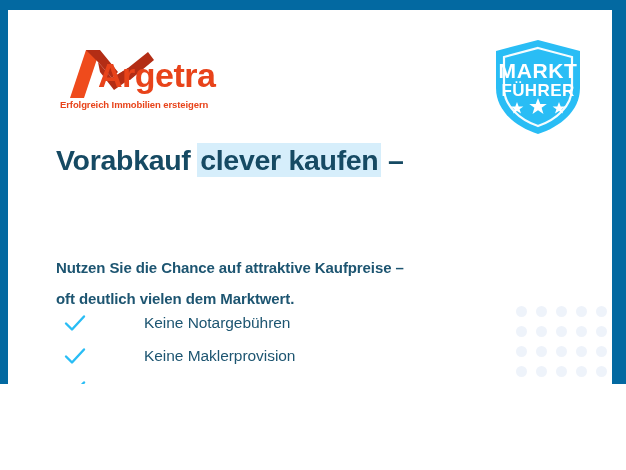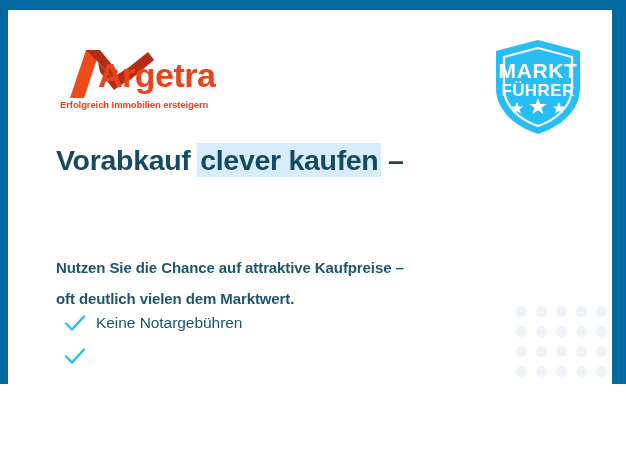--- a/index.html
+++ b/index.html
@@ -160,20 +160,21 @@
     position: absolute;
     left: 54px;
     top: 296px;
     width: 470px;
   }
   .check-row {
     position: relative;
     height: 33px;
     display: flex;
     align-items: center;
+    gap: 48px;
   }
   .check-icon {
     width: 26px;
     height: 26px;
     flex: 0 0 26px;
     display: block;
   }
   .check-label {
     font-size: 15.5px;
     color: #1d5571;
@@ -273,17 +274,23 @@
       <div class="check-row">
         <svg class="check-icon" viewBox="0 0 26 26">
           <path d="M4 13.5 L10 19.5 L22 6.5" fill="none" stroke="#29bdf5" stroke-width="2.4" stroke-linecap="round" stroke-linejoin="round"></path>
         </svg>
         <span class="check-label">Keine Notargebühren</span>
       </div>
       <div class="check-row">
         <svg class="check-icon" viewBox="0 0 26 26">
           <path d="M4 13.5 L10 19.5 L22 6.5" fill="none" stroke="#29bdf5" stroke-width="2.4" stroke-linecap="round" stroke-linejoin="round"></path>
         </svg>
+        <span class="check-label">Keine Maklerprovision</span>
+      </div>
+      <div class="check-row">
+        <svg class="check-icon" viewBox="0 0 26 26">
+          <path d="M4 13.5 L10 19.5 L22 6.5" fill="none" stroke="#29bdf5" stroke-width="2.4" stroke-linecap="round" stroke-linejoin="round"></path>
+        </svg>
       </div>
     </div>
 
   </div>
 </div>
 
 </body></html>

